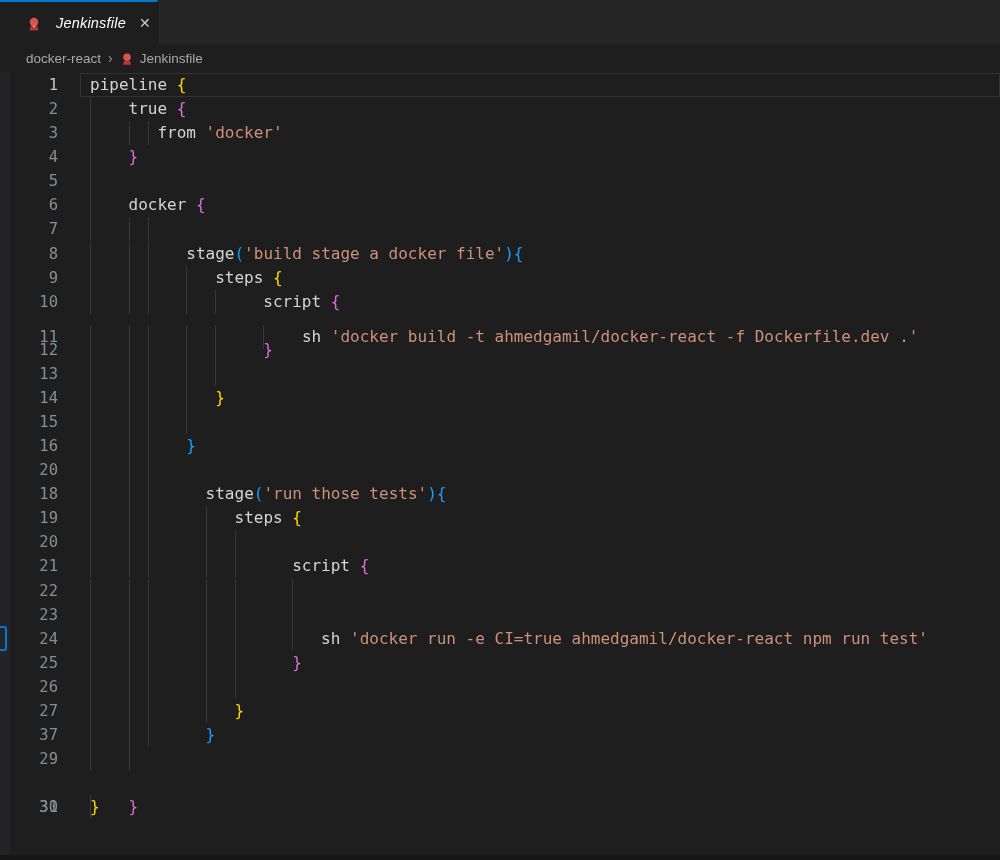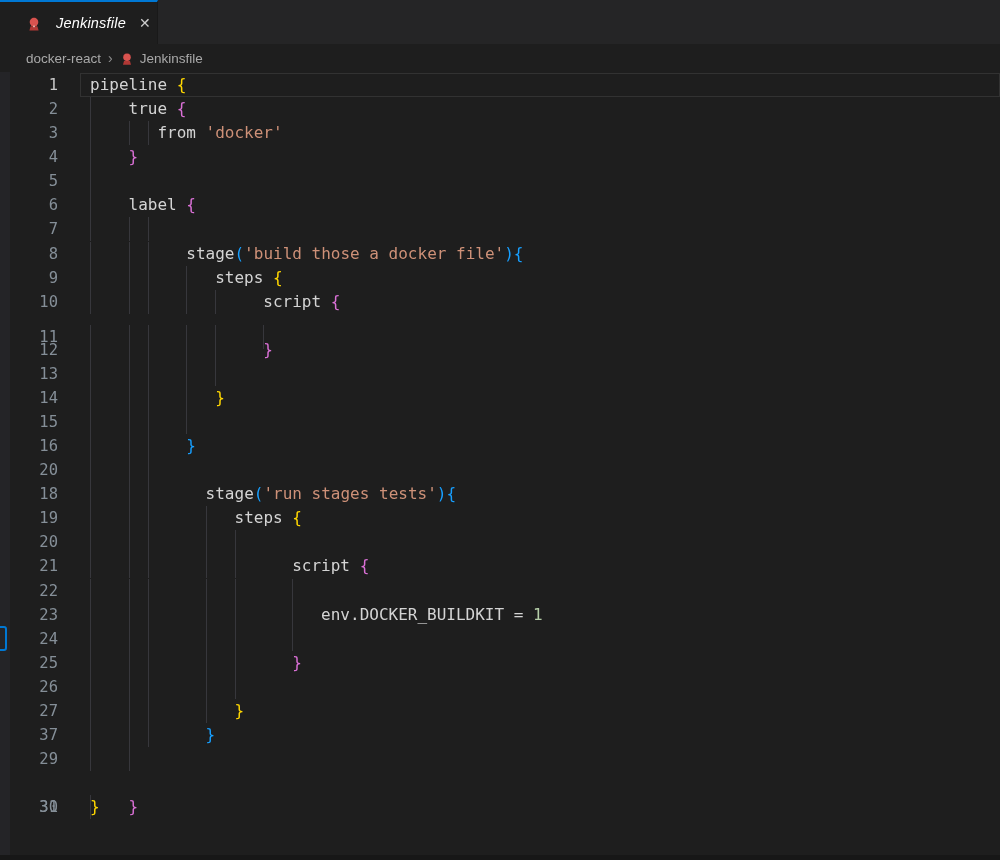--- a/index.html
+++ b/index.html
@@ -94,34 +94,34 @@
           <span class="guide" style="left: 90px;"></span>
           <span class="codetext" style="left: 128.5px;"><span style="color: rgb(218, 112, 214);">}</span></span>
         </div>
         <div class="line" style="top: 97.3px;">
           <span class="ln">5</span>
           <span class="guide" style="left: 90px;"></span>
         </div>
         <div class="line" style="top: 121.3px;">
           <span class="ln">6</span>
           <span class="guide" style="left: 90px;"></span>
-          <span class="codetext" style="left: 128.5px;"><span style="color: rgb(212, 212, 212);">label </span><span style="color: rgb(218, 112, 214);">{</span></span>
+          <span class="codetext" style="left: 128.5px;"><span style="color: rgb(212, 212, 212);">docker </span><span style="color: rgb(218, 112, 214);">{</span></span>
         </div>
         <div class="line" style="top: 145.4px;">
           <span class="ln">7</span>
           <span class="guide" style="left: 90px;"></span>
           <span class="guide" style="left: 128.5px;"></span>
           <span class="guide" style="left: 147.8px;"></span>
         </div>
         <div class="line" style="top: 169.5px;">
           <span class="ln">8</span>
           <span class="guide" style="left: 90px;"></span>
           <span class="guide" style="left: 128.5px;"></span>
           <span class="guide" style="left: 147.8px;"></span>
-          <span class="codetext" style="left: 186.3px;"><span style="color: rgb(212, 212, 212);">stage</span><span style="color: rgb(23, 159, 255);">(</span><span style="color: rgb(206, 145, 120);">'build those a docker file'</span><span style="color: rgb(23, 159, 255);">)</span><span style="color: rgb(23, 159, 255);">{</span></span>
+          <span class="codetext" style="left: 186.3px;"><span style="color: rgb(212, 212, 212);">stage</span><span style="color: rgb(23, 159, 255);">(</span><span style="color: rgb(206, 145, 120);">'build stage a docker file'</span><span style="color: rgb(23, 159, 255);">)</span><span style="color: rgb(23, 159, 255);">{</span></span>
         </div>
         <div class="line" style="top: 193.6px;">
           <span class="ln">9</span>
           <span class="guide" style="left: 90px;"></span>
           <span class="guide" style="left: 128.5px;"></span>
           <span class="guide" style="left: 147.8px;"></span>
           <span class="guide" style="left: 186.3px;"></span>
           <span class="codetext" style="left: 215.2px;"><span style="color: rgb(212, 212, 212);">steps </span><span style="color: rgb(255, 215, 0);">{</span></span>
         </div>
         <div class="line" style="top: 217.6px;">
@@ -134,20 +134,21 @@
           <span class="codetext" style="left: 263.3px;"><span style="color: rgb(212, 212, 212);">script </span><span style="color: rgb(218, 112, 214);">{</span></span>
         </div>
         <div class="line" style="top: 253px;">
           <span class="ln">11</span>
           <span class="guide" style="left: 90px;"></span>
           <span class="guide" style="left: 128.5px;"></span>
           <span class="guide" style="left: 147.8px;"></span>
           <span class="guide" style="left: 186.3px;"></span>
           <span class="guide" style="left: 215.2px;"></span>
           <span class="guide" style="left: 263.3px;"></span>
+          <span class="codetext" style="left: 301.9px;"><span style="color: rgb(212, 212, 212);">sh </span><span style="color: rgb(206, 145, 120);">'docker build -t ahmedgamil/docker-react -f Dockerfile.dev .'</span></span>
         </div>
         <div class="line" style="top: 265.8px;">
           <span class="ln">12</span>
           <span class="guide" style="left: 90px;"></span>
           <span class="guide" style="left: 128.5px;"></span>
           <span class="guide" style="left: 147.8px;"></span>
           <span class="guide" style="left: 186.3px;"></span>
           <span class="guide" style="left: 215.2px;"></span>
           <span class="codetext" style="left: 263.3px;"><span style="color: rgb(218, 112, 214);">}</span></span>
         </div>
@@ -185,21 +186,21 @@
           <span class="ln">20</span>
           <span class="guide" style="left: 90px;"></span>
           <span class="guide" style="left: 128.5px;"></span>
           <span class="guide" style="left: 147.8px;"></span>
         </div>
         <div class="line" style="top: 410.2px;">
           <span class="ln">18</span>
           <span class="guide" style="left: 90px;"></span>
           <span class="guide" style="left: 128.5px;"></span>
           <span class="guide" style="left: 147.8px;"></span>
-          <span class="codetext" style="left: 205.6px;"><span style="color: rgb(212, 212, 212);">stage</span><span style="color: rgb(23, 159, 255);">(</span><span style="color: rgb(206, 145, 120);">'run stages tests'</span><span style="color: rgb(23, 159, 255);">)</span><span style="color: rgb(23, 159, 255);">{</span></span>
+          <span class="codetext" style="left: 205.6px;"><span style="color: rgb(212, 212, 212);">stage</span><span style="color: rgb(23, 159, 255);">(</span><span style="color: rgb(206, 145, 120);">'run those tests'</span><span style="color: rgb(23, 159, 255);">)</span><span style="color: rgb(23, 159, 255);">{</span></span>
         </div>
         <div class="line" style="top: 434.3px;">
           <span class="ln">19</span>
           <span class="guide" style="left: 90px;"></span>
           <span class="guide" style="left: 128.5px;"></span>
           <span class="guide" style="left: 147.8px;"></span>
           <span class="guide" style="left: 205.6px;"></span>
           <span class="codetext" style="left: 234.5px;"><span style="color: rgb(212, 212, 212);">steps </span><span style="color: rgb(255, 215, 0);">{</span></span>
         </div>
         <div class="line" style="top: 458.3px;">
@@ -229,30 +230,30 @@
           <span class="guide" style="left: 292.2px;"></span>
         </div>
         <div class="line" style="top: 530.5px;">
           <span class="ln">23</span>
           <span class="guide" style="left: 90px;"></span>
           <span class="guide" style="left: 128.5px;"></span>
           <span class="guide" style="left: 147.8px;"></span>
           <span class="guide" style="left: 205.6px;"></span>
           <span class="guide" style="left: 234.5px;"></span>
           <span class="guide" style="left: 292.2px;"></span>
-          <span class="codetext" style="left: 321.1px;"><span style="color: rgb(212, 212, 212);">env.DOCKER_BUILDKIT = </span><span style="color: rgb(181, 206, 168);">1</span></span>
         </div>
         <div class="line" style="top: 554.6px;">
           <span class="ln">24</span>
           <span class="guide" style="left: 90px;"></span>
           <span class="guide" style="left: 128.5px;"></span>
           <span class="guide" style="left: 147.8px;"></span>
           <span class="guide" style="left: 205.6px;"></span>
           <span class="guide" style="left: 234.5px;"></span>
           <span class="guide" style="left: 292.2px;"></span>
+          <span class="codetext" style="left: 321.1px;"><span style="color: rgb(212, 212, 212);">sh </span><span style="color: rgb(206, 145, 120);">'docker run -e CI=true ahmedgamil/docker-react npm run test'</span></span>
         </div>
         <div class="line" style="top: 578.7px;">
           <span class="ln">25</span>
           <span class="guide" style="left: 90px;"></span>
           <span class="guide" style="left: 128.5px;"></span>
           <span class="guide" style="left: 147.8px;"></span>
           <span class="guide" style="left: 205.6px;"></span>
           <span class="guide" style="left: 234.5px;"></span>
           <span class="codetext" style="left: 292.2px;"><span style="color: rgb(218, 112, 214);">}</span></span>
         </div>

